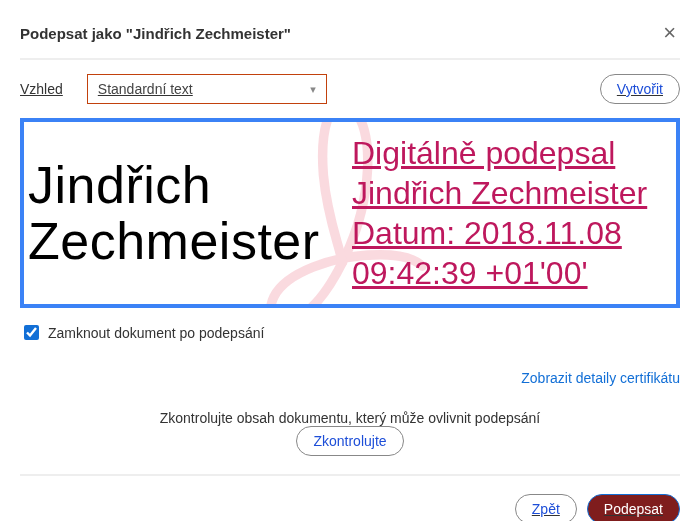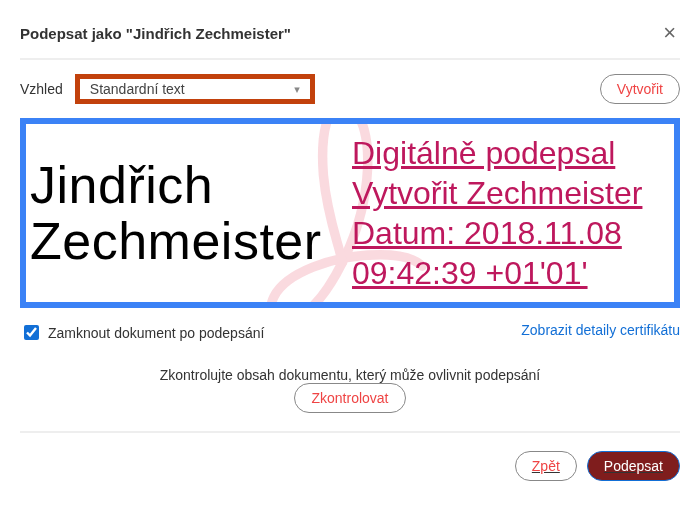--- a/index.html
+++ b/index.html
@@ -16,58 +16,59 @@
     display: flex; align-items: center; justify-content: space-between;
     border-bottom: 2px solid #eee;
     padding: 10px 0 12px 0;
   }
   .header-title { font-weight: 600; font-size: 15px; color: #333; }
   .close-icon {
     font-size: 22px; color: #666; cursor: pointer;
     line-height: 1; padding: 2px 4px;
   }
   .row-appearance {
-    display: flex; align-items: center; gap: 12px;
+    display: flex; align-items: center; gap: 24px;
     padding: 14px 0;
+    text-decoration: underline;
   }
   .label { color: #333; }
   .select {
     position: relative;
-    border: 5px solid #c2410c;
+    border: 1px solid #c2410c;
     height: 30px;
     width: 240px;
     display: flex; align-items: center;
     padding: 0 36px 0 10px;
     background: #fff;
     color: #444;
     cursor: pointer;
     text-align: center;
   }
   .select .chev {
     position: absolute; right: 10px; top: 50%;
     transform: translateY(-50%);
     color: #888; font-size: 11px;
   }
   .btn {
     border: 1px solid #888;
     border-radius: 16px;
     height: 30px;
     padding: 0 16px;
     background: #fff;
-    color: #ef4444;
+    color: #1d4ed8;
     cursor: pointer;
     display: inline-flex; align-items: center; justify-content: center;
     font-size: 14px;
   }
   .btn-primary {
     background: #7f1d1d; border-color: #126fd6; color: #fff;
   }
   .spacer { flex: 1; }
   .preview {
-    border: 6px solid #3b82f6;
+    border: 4px solid #3b82f6;
     height: 190px;
     position: relative;
     display: flex;
     align-items: stretch;
     overflow: hidden;
     background: #fff;
   }
   .adobe-bg {
     position: absolute;
     left: 50%; top: 50%;
@@ -100,21 +101,21 @@
     display: flex; align-items: flex-start; justify-content: space-between;
     padding: 14px 0 6px 0;
   }
   .cb-wrap { display: flex; align-items: center; gap: 6px; }
   .cb {
     width: 15px; height: 15px;
     accent-color: #126fd6;
     cursor: pointer;
   }
   .link {
-    color: #126fd6; cursor: pointer;
+    color: #126fd6; cursor: pointer; margin-top: 48px;
   }
   .row-review {
     display: flex; align-items: center; justify-content: space-between;
     padding: 18px 0 18px 0;
     border-bottom: 2px solid #eee;
     flex-direction: column;
   }
   .footer {
     display: flex; justify-content: flex-end; gap: 10px;
     padding-top: 18px;
@@ -147,38 +148,38 @@
     <svg class="adobe-bg" viewBox="0 0 100 120">
       <path d="M58 4 C72 14, 70 54, 54 86 C48 98, 38 114, 26 116 C18 118, 14 112, 18 104 C24 92, 48 82, 74 82 C84 82, 92 84, 96 88" fill="none" stroke="#f7bcc6" stroke-width="5" stroke-linecap="round"></path>
       <path d="M58 4 C48 -2, 42 14, 44 40 C46 62, 52 76, 54 86" fill="none" stroke="#f7bcc6" stroke-width="5" stroke-linecap="round"></path>
     </svg>
     <div class="preview-left">
       <div>Jindřich</div>
       <div>Zechmeister</div>
     </div>
     <div class="preview-right">
       <div>Digitálně podepsal</div>
-      <div>Vytvořit Zechmeister</div>
+      <div>Jindřich Zechmeister</div>
       <div>Datum: 2018.11.08</div>
-      <div>09:42:39 +01'01'</div>
+      <div>09:42:39 +01'00'</div>
     </div>
   </div>
 
   <div class="row-lock">
     <label class="cb-wrap">
       <input type="checkbox" class="cb" checked="" style="">
       <span>Zamknout dokument po podepsání</span>
     </label>
     <span class="link">Zobrazit detaily certifikátu</span>
   </div>
 
   <div class="row-review">
     <span>Zkontrolujte obsah dokumentu, který může ovlivnit podepsání</span>
     <button class="btn">
-      <span>Zkontrolovat</span>
+      <span>Zkontrolujte</span>
     </button>
   </div>
 
   <div class="footer">
     <button class="btn">
       <span>Zpět</span>
     </button>
     <button class="btn btn-primary">
       <span>Podepsat</span>
     </button>

